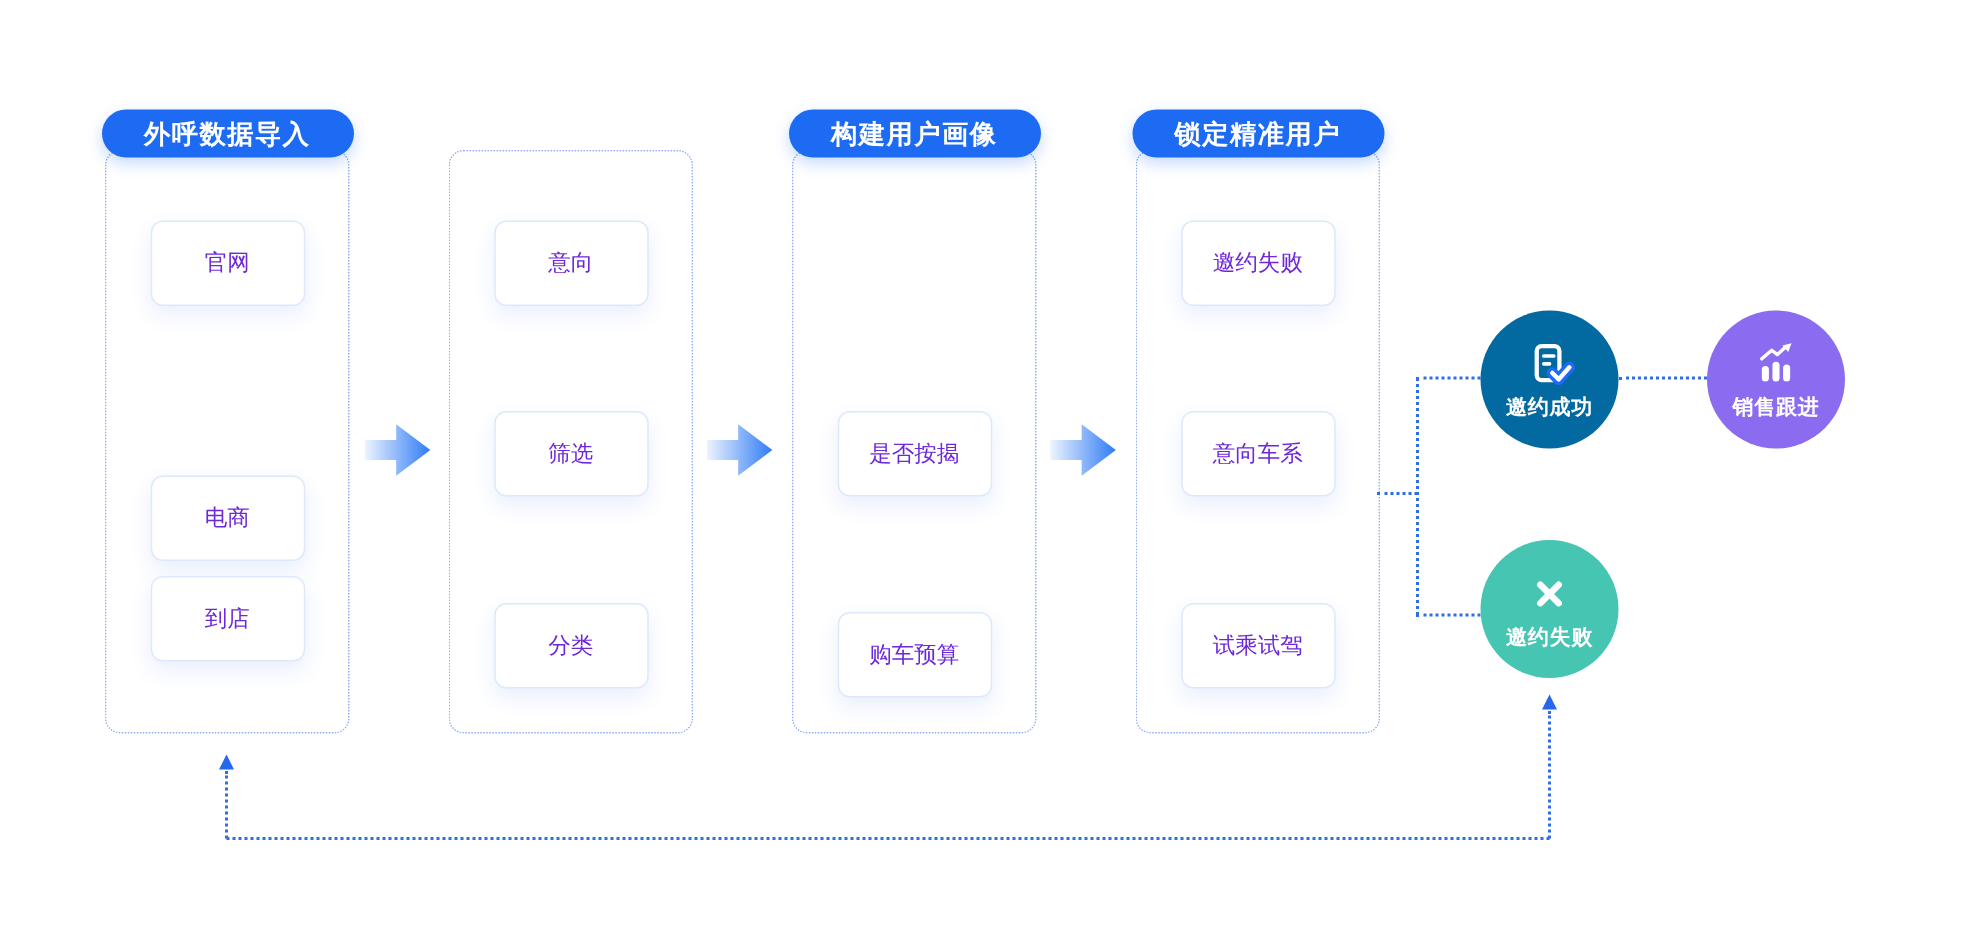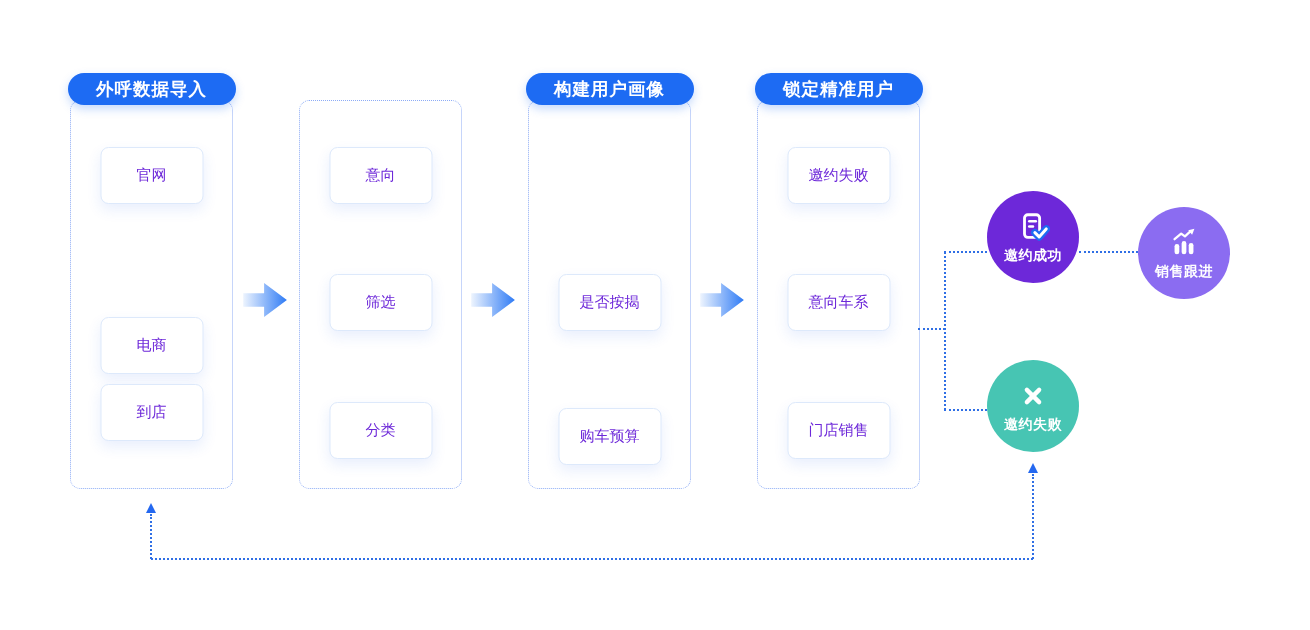--- a/index.html
+++ b/index.html
@@ -68,21 +68,21 @@
   <div class="column" style="left:528px">
     <div class="pill">构建用户画像</div>
     <div class="card" style="top:173px">是否按揭</div>
     <div class="card" style="top:307px">购车预算</div>
   </div>
 
   <div class="column" style="left:757px">
     <div class="pill">锁定精准用户</div>
     <div class="card" style="top:46px">邀约失败</div>
     <div class="card" style="top:173px">意向车系</div>
-    <div class="card" style="top:301px">门店销售</div>
+    <div class="card" style="top:301px">试乘试驾</div>
   </div>
 
   <svg class="flow-arrow" style="left:243px;top:281px" viewBox="0 0 48 40">
     <defs>
         <linearGradient id="ag1" x1="0" y1="0" x2="1" y2="0">
       <stop offset="0" stop-color="#edf4fe"></stop>
           <stop offset="1" stop-color="#2f7bf5"></stop>
     </linearGradient>
       </defs>
     <polygon points="0,13 22,13 22,2 46,20 22,38 22,27 0,27" fill="url(#ag1)"></polygon>
@@ -111,21 +111,21 @@
   <div class="h-dot" style="left:944px;top:251px;width:43px"></div>
   <div class="h-dot" style="left:944px;top:409px;width:43px"></div>
   <div class="h-dot" style="left:1079px;top:251px;width:59px"></div>
 
   <div class="arrow-up" style="left:1028px;top:463px"></div>
   <div class="v-dot" style="left:1032px;top:474px;height:85px"></div>
   <div class="h-dot" style="left:151px;top:558px;width:882px"></div>
   <div class="v-dot" style="left:150px;top:514px;height:45px"></div>
   <div class="arrow-up" style="left:146px;top:503px"></div>
 
-  <div class="circle" style="left:987px;top:191px;background:#6d28d9">
+  <div class="circle" style="left:987px;top:207px;background:#0369a1">
     <svg width="34" height="34" viewBox="0 0 36 36">
       <rect x="9" y="5" width="16" height="24" rx="3.5" fill="none" stroke="#fff" stroke-width="3"></rect>
       <line x1="14" y1="12" x2="21" y2="12" stroke="#fff" stroke-width="2.6" stroke-linecap="round"></line>
       <line x1="14" y1="17.5" x2="18" y2="17.5" stroke="#fff" stroke-width="2.6" stroke-linecap="round"></line>
       <path d="M20 24 l4.5 4.5 L32 20" fill="none" stroke="#1D6BF3" stroke-width="8" stroke-linecap="round" stroke-linejoin="round"></path>
       <path d="M20 24 l4.5 4.5 L32 20" fill="none" stroke="#fff" stroke-width="3.2" stroke-linecap="round" stroke-linejoin="round"></path>
     </svg>
     <span class="label">邀约成功</span>
   </div>
 

